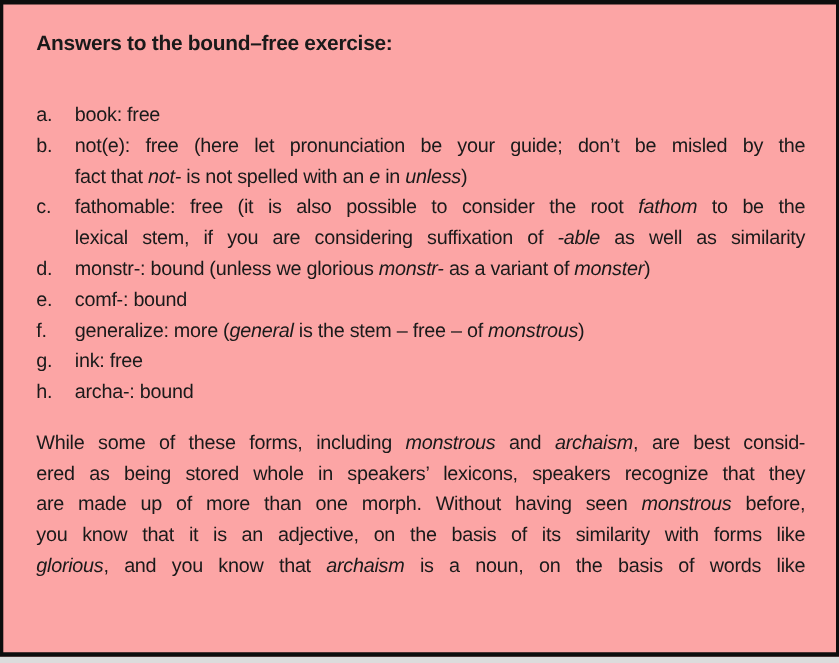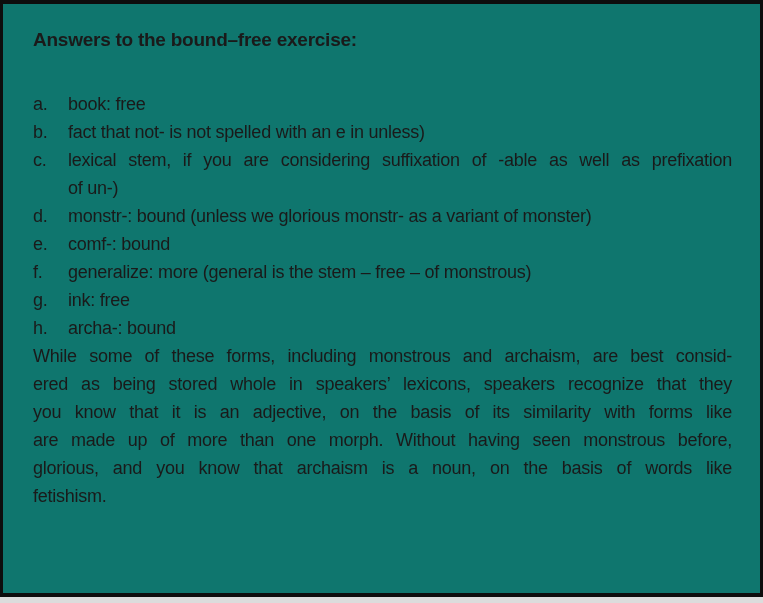--- a/index.html
+++ b/index.html
@@ -7,21 +7,21 @@
     width: 763px; height: 603px;
     background: #dcdcdc;
     font-family: "Liberation Sans", "DejaVu Sans", sans-serif;
     color: #1a1a1a;
     overflow: hidden;
   }
   .page { position: relative; width: 763px; height: 603px; }
   .box {
     box-sizing: border-box;
     width: 763px; height: 597px;
-    background: #0f766e;
+    background: #fca5a5;
     border: 3px solid #0d0d0d;
     border-top-width: 4px;
     border-bottom-width: 4px;
     padding: 22px 28px 0 30px;
     font-size: 18px;
     line-height: 28px;
     letter-spacing: -0.25px;
   }
   .title {
     font-weight: 700;
@@ -33,47 +33,48 @@
     display: grid;
     grid-template-columns: 35px 1fr;
   }
   .letter { line-height: 28px; }
   .ln {
     line-height: 28px;
     text-align: justify;
     text-align-last: left;
   }
   .ln.j { text-align-last: justify; }
-  .it { }
-  .discussion { }
+  .it { font-style: italic; }
+  .discussion { margin-top: 18px; }
 </style>
 </head>
 <body>
 
 <div class="page">
   <div class="box">
     <div class="title">Answers to the bound–free exercise:</div>
     <div id="answer-list">
         <div class="item">
           <div class="letter">a.</div>
           <div>
             <div class="ln"><span>book: free</span></div>
           </div>
         </div>
         <div class="item">
           <div class="letter">b.</div>
           <div>
+            <div class="ln j"><span>not(e): free (here let pronunciation be your guide; don’t be misled by the</span></div>
             <div class="ln"><span>fact that </span><span class="it">not-</span><span> is not spelled with an </span><span class="it">e</span><span> in </span><span class="it">unless</span><span>)</span></div>
           </div>
         </div>
         <div class="item">
           <div class="letter">c.</div>
           <div>
-            <div class="ln j"><span>lexical stem, if you are considering suffixation of </span><span class="it">-able</span><span> as well as prefixation</span></div>
-            <div class="ln"><span>of </span><span class="it">un-</span><span>)</span></div>
+            <div class="ln j"><span>fathomable: free (it is also possible to consider the root </span><span class="it">fathom</span><span> to be the</span></div>
+            <div class="ln j"><span>lexical stem, if you are considering suffixation of </span><span class="it">-able</span><span> as well as similarity</span></div>
           </div>
         </div>
         <div class="item">
           <div class="letter">d.</div>
           <div>
             <div class="ln"><span>monstr-: bound (unless we glorious </span><span class="it">monstr-</span><span> as a variant of </span><span class="it">monster</span><span>)</span></div>
           </div>
         </div>
         <div class="item">
           <div class="letter">e.</div>
@@ -96,19 +97,18 @@
         <div class="item">
           <div class="letter">h.</div>
           <div>
             <div class="ln"><span>archa-: bound</span></div>
           </div>
         </div>
       </div>
     <div id="discussion" class="discussion">
         <div class="ln j"><span>While some of these forms, including </span><span class="it">monstrous</span><span> and </span><span class="it">archaism</span><span>, are best consid-</span></div>
         <div class="ln j"><span>ered as being stored whole in speakers’ lexicons, speakers recognize that they</span></div>
+        <div class="ln j"><span>are made up of more than one morph. Without having seen </span><span class="it">monstrous</span><span> before,</span></div>
         <div class="ln j"><span>you know that it is an adjective, on the basis of its similarity with forms like</span></div>
-        <div class="ln j"><span>are made up of more than one morph. Without having seen </span><span class="it">monstrous</span><span> before,</span></div>
         <div class="ln j"><span class="it">glorious</span><span>, and you know that </span><span class="it">archaism</span><span> is a noun, on the basis of words like</span></div>
-        <div class="ln"><span class="it">fetishism</span><span>.</span></div>
       </div>
   </div>
 </div>
 
 </body></html>

